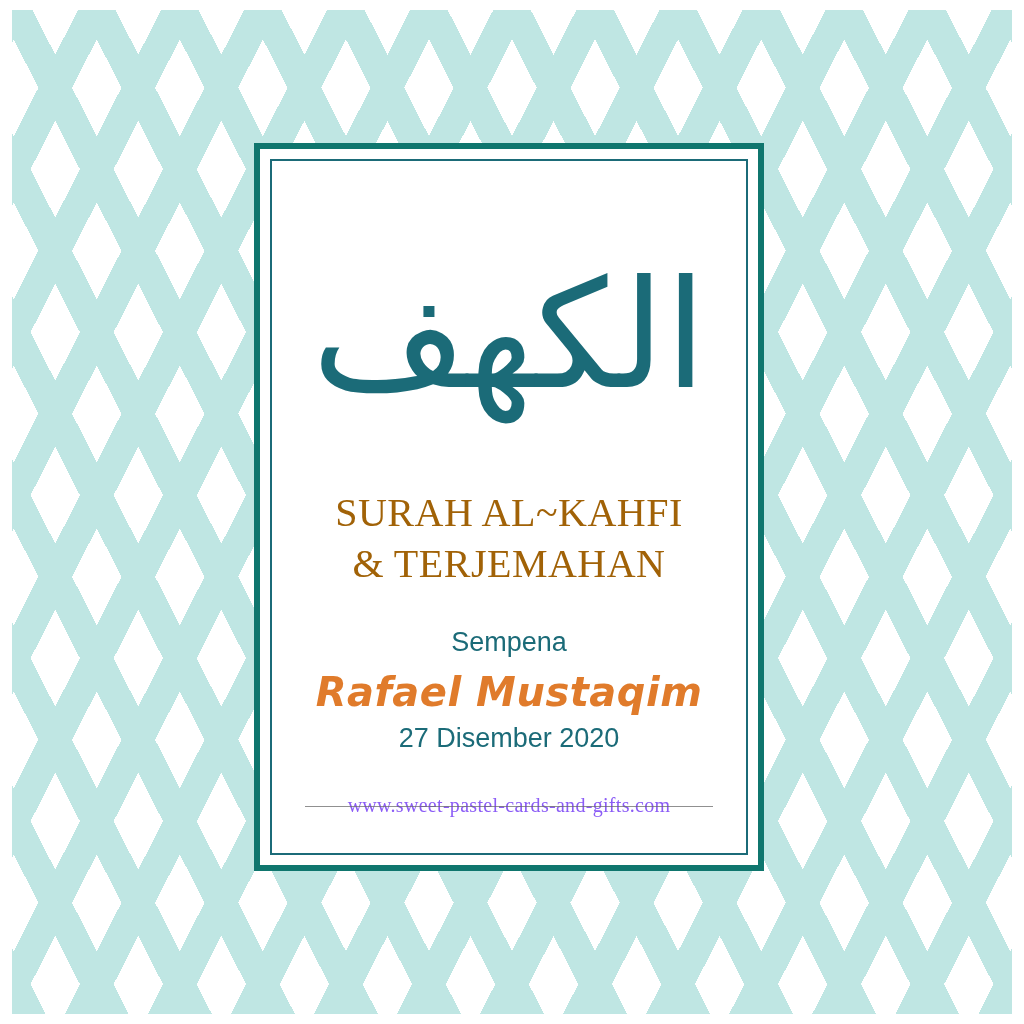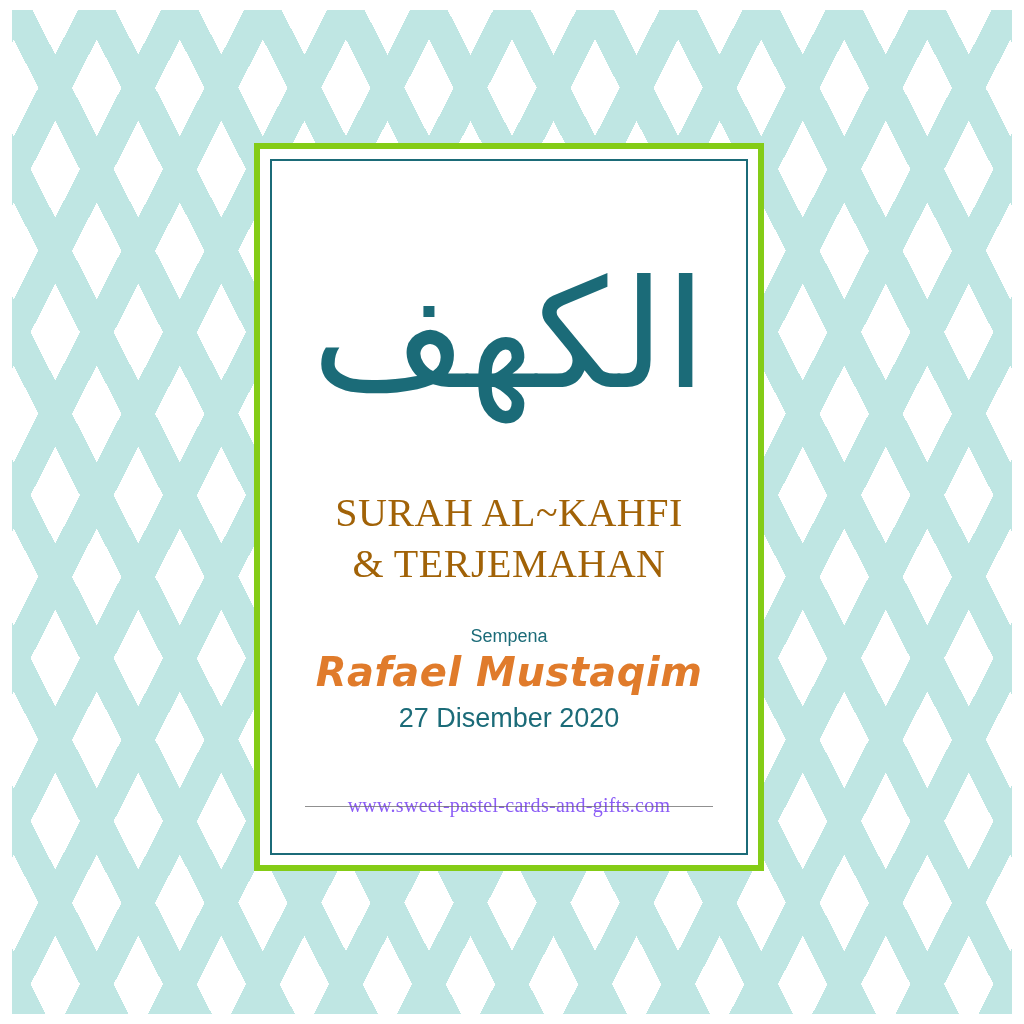--- a/index.html
+++ b/index.html
@@ -42,21 +42,21 @@
   }
 
   
   .panel {
     position: absolute;
     left: 254px;
     top: 143px;
     width: 510px;
     height: 728px;
     background: #ffffff;
-    border: 6px solid #84cc16;
+    border: 6px solid #0f766e;
     box-sizing: border-box;
   }
   .panel-inner-line {
     position: absolute;
     left: 10px;
     top: 10px;
     right: 10px;
     bottom: 10px;
     border: 2px solid #1b6b78;
     pointer-events: none;
@@ -102,26 +102,27 @@
     line-height: 1.28;
     letter-spacing: 0.5px;
   }
   .title-line { display: block; }
 
   .subtitle-block {
     margin-top: 34px;
     text-align: center;
     color: #1b6b78;
     font-family: "Liberation Sans", sans-serif;
-    font-size: 18px;
+    font-size: 27px;
     line-height: 1.45;
   }
   .subtitle-line { display: block; }
 
   .name {
+    margin-top: 6px;
     text-align: center;
     color: #e07b2b;
     font-family: "DejaVu Sans", sans-serif;
     font-weight: bold;
     font-style: italic;
     font-size: 40px;
     letter-spacing: 0.5px;
   }
 
   .date {

